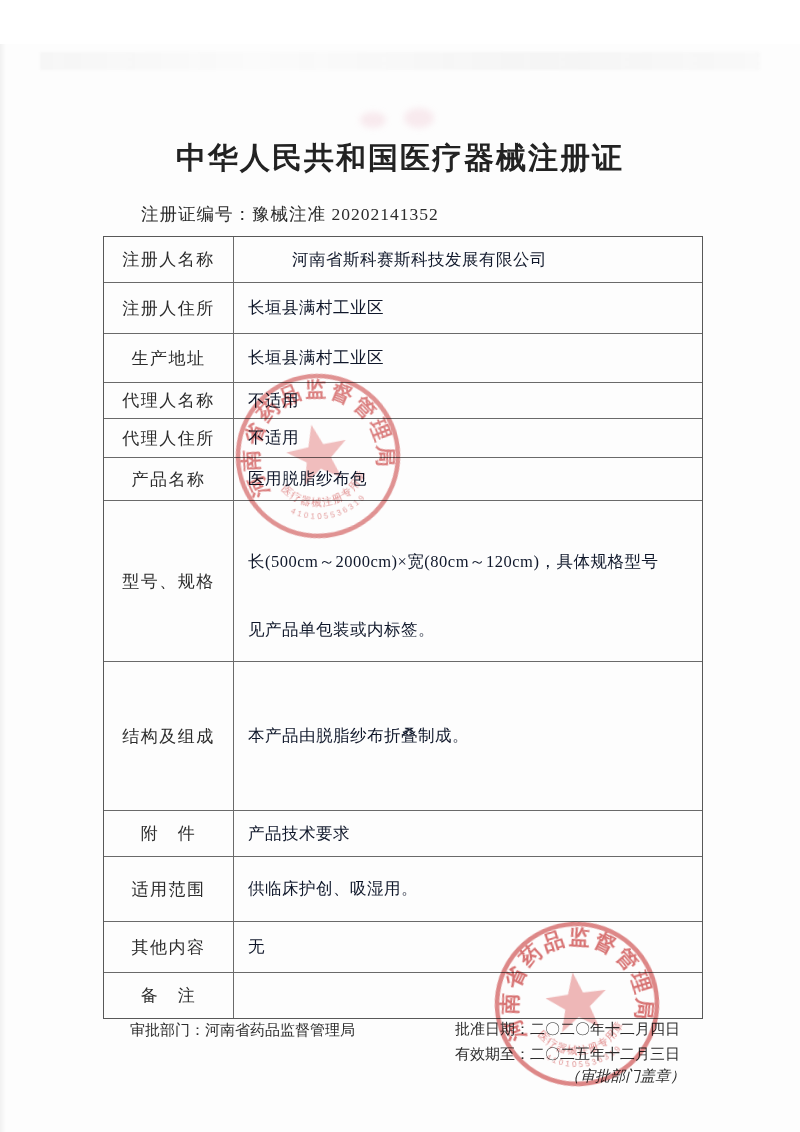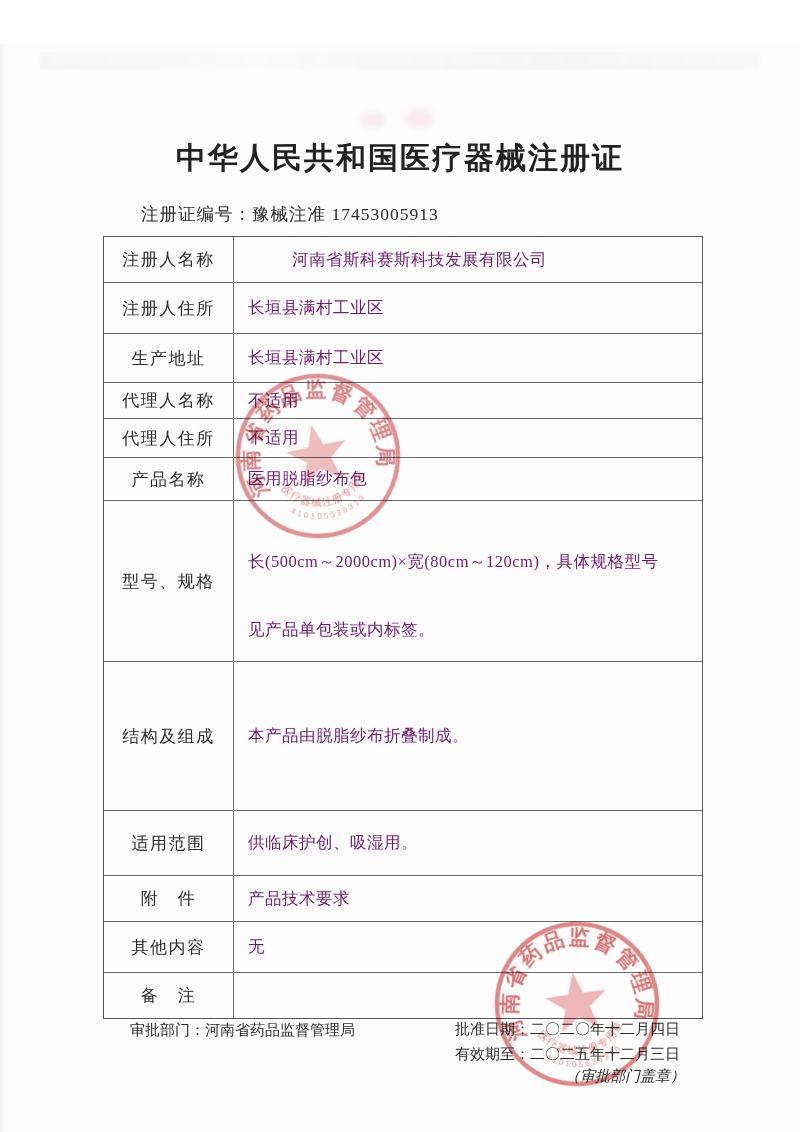--- a/index.html
+++ b/index.html
@@ -44,21 +44,21 @@
   .tlabel{
     width:130px;flex:0 0 130px;box-sizing:border-box;
     border-right:1.4px solid #6a6a6a;
     display:flex;align-items:center;justify-content:center;
     font-size:17px;letter-spacing:1.5px;color:#2c2c2c;
     text-align:center;
   }
   .tvalue{
     flex:1;display:flex;align-items:center;
     padding-left:14px;box-sizing:border-box;
-    font-size:16.5px;letter-spacing:0.5px;color:#701a75;
+    font-size:16.5px;letter-spacing:0.5px;color:#0f172a;
   }
   .trow.r1{height:46px;gap:44px;} .trow.r2{height:51px;} .trow.r3{height:49px;}
   .trow.r4{height:36px;} .trow.r5{height:39px;} .trow.r6{height:43px;}
   .trow.r7{height:161px;} .trow.r8{height:149px;} .trow.r9{height:65px;}
   .trow.r10{height:46px;} .trow.r11{height:51px;} .trow.r12{height:45px;}
   .trow.r7 .tvalue{
     align-items:flex-start;padding-top:27px;
     white-space:pre-line;line-height:68px;
   }
 
@@ -79,21 +79,21 @@
 <body>
 
 <div class="page">
 
   <div class="scan-streak"></div>
   <div class="edge-left"></div>
   <div class="smudge a"></div>
   <div class="smudge b"></div>
 
   <div class="doc-title">中华人民共和国医疗器械注册证</div>
-  <div class="cert-line">注册证编号：豫械注准 17453005913</div>
+  <div class="cert-line">注册证编号：豫械注准 20202141352</div>
 
   <div class="cert-table">
     <div class="trow r1">
       <div class="tlabel">注册人名称</div>
       <div class="tvalue">河南省斯科赛斯科技发展有限公司</div>
     </div>
     <div class="trow r2">
       <div class="tlabel">注册人住所</div>
       <div class="tvalue">长垣县满村工业区</div>
     </div>
@@ -115,27 +115,27 @@
     </div>
     <div class="trow r7">
       <div class="tlabel">型号、规格</div>
       <div class="tvalue">长(500cm～2000cm)×宽(80cm～120cm)，具体规格型号
 见产品单包装或内标签。</div>
     </div>
     <div class="trow r8">
       <div class="tlabel">结构及组成</div>
       <div class="tvalue">本产品由脱脂纱布折叠制成。</div>
     </div>
+    <div class="trow r10">
+      <div class="tlabel">附　件</div>
+      <div class="tvalue">产品技术要求</div>
+    </div>
     <div class="trow r9">
       <div class="tlabel">适用范围</div>
       <div class="tvalue">供临床护创、吸湿用。</div>
-    </div>
-    <div class="trow r10">
-      <div class="tlabel">附　件</div>
-      <div class="tvalue">产品技术要求</div>
     </div>
     <div class="trow r11">
       <div class="tlabel">其他内容</div>
       <div class="tvalue">无</div>
     </div>
     <div class="trow r12">
       <div class="tlabel">备　注</div>
     </div>
   </div>
 

